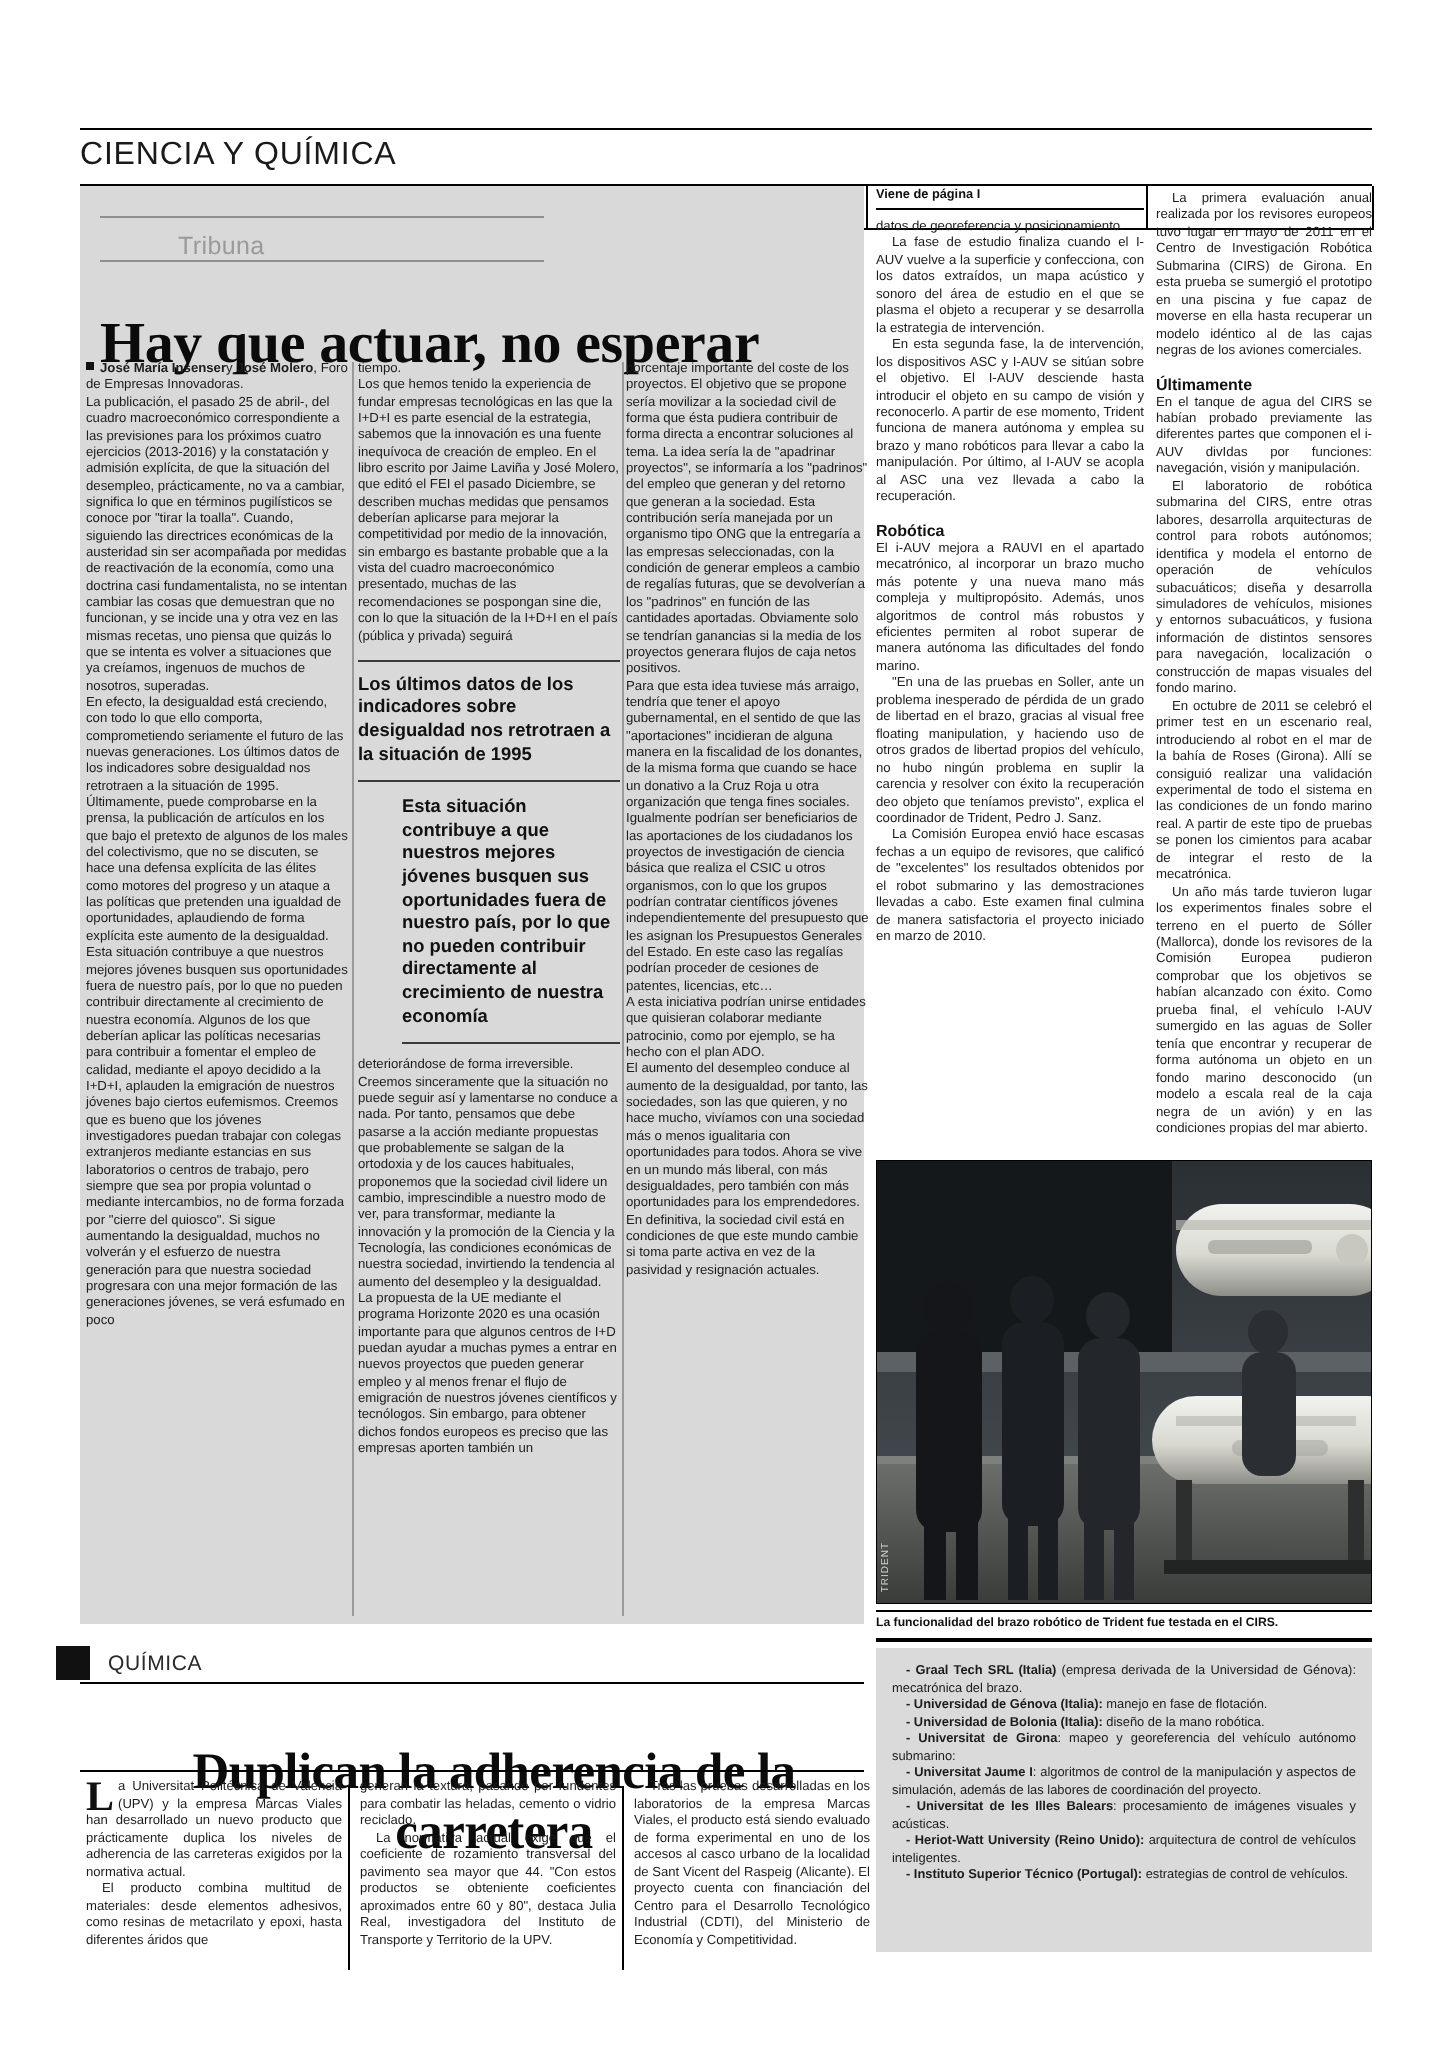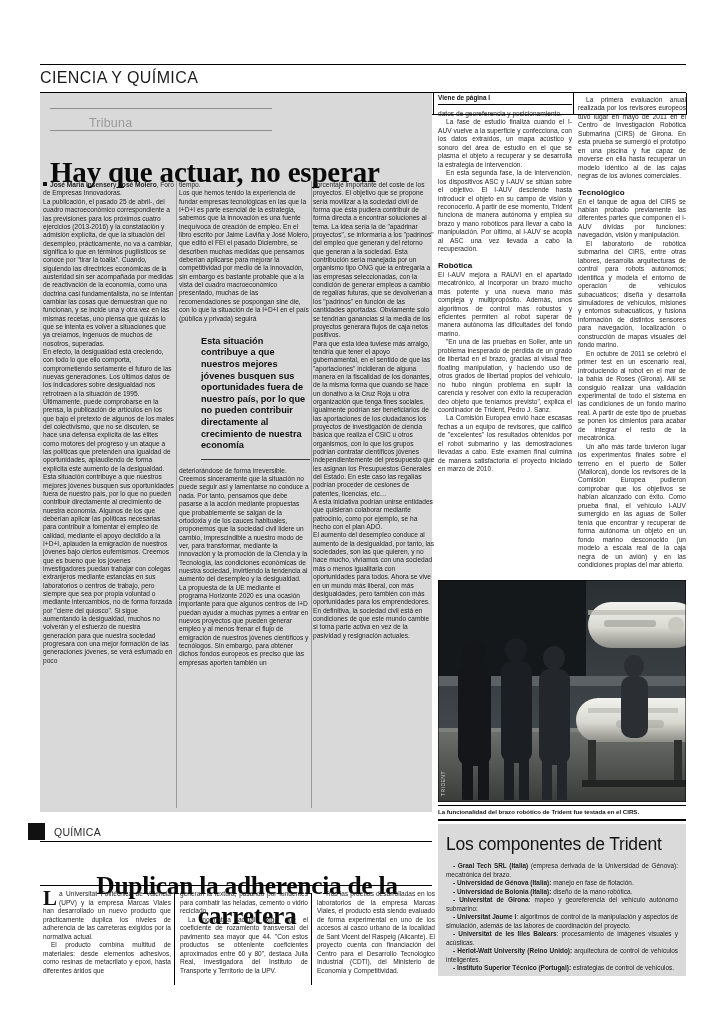--- a/index.html
+++ b/index.html
@@ -171,20 +171,21 @@
   <div class="tcol tcol1">
     <p class="byline"><span class="sq"></span><b>José María Insenser</b><span>y </span><b>José Molero</b><span>, Foro de Empresas Innovadoras.</span></p>
     <p>La publicación, el pasado 25 de abril-, del cuadro macroeconómico correspondiente a las previsiones para los próximos cuatro ejercicios (2013-2016) y la constatación y admisión explícita, de que la situación del desempleo, prácticamente, no va a cambiar, significa lo que en términos pugilísticos se conoce por "tirar la toalla". Cuando, siguiendo las directrices económicas de la austeridad sin ser acompañada por medidas de reactivación de la economía, como una doctrina casi fundamentalista, no se intentan cambiar las cosas que demuestran que no funcionan, y se incide una y otra vez en las mismas recetas, uno piensa que quizás lo que se intenta es volver a situaciones que ya creíamos, ingenuos de muchos de nosotros, superadas.</p>
     <p>En efecto, la desigualdad está creciendo, con todo lo que ello comporta, comprometiendo seriamente el futuro de las nuevas generaciones. Los últimos datos de los indicadores sobre desigualdad nos retrotraen a la situación de 1995. Últimamente, puede comprobarse en la prensa, la publicación de artículos en los que bajo el pretexto de algunos de los males del colectivismo, que no se discuten, se hace una defensa explícita de las élites como motores del progreso y un ataque a las políticas que pretenden una igualdad de oportunidades, aplaudiendo de forma explícita este aumento de la desigualdad. Esta situación contribuye a que nuestros mejores jóvenes busquen sus oportunidades fuera de nuestro país, por lo que no pueden contribuir directamente al crecimiento de nuestra economía. Algunos de los que deberían aplicar las políticas necesarias para contribuir a fomentar el empleo de calidad, mediante el apoyo decidido a la I+D+I, aplauden la emigración de nuestros jóvenes bajo ciertos eufemismos. Creemos que es bueno que los jóvenes investigadores puedan trabajar con colegas extranjeros mediante estancias en sus laboratorios o centros de trabajo, pero siempre que sea por propia voluntad o mediante intercambios, no de forma forzada por "cierre del quiosco". Si sigue aumentando la desigualdad, muchos no volverán y el esfuerzo de nuestra generación para que nuestra sociedad progresara con una mejor formación de las generaciones jóvenes, se verá esfumado en poco</p>
   </div>
 
   <div class="tcol tcol2">
     <p>tiempo.</p>
     <p>Los que hemos tenido la experiencia de fundar empresas tecnológicas en las que la I+D+I es parte esencial de la estrategia, sabemos que la innovación es una fuente inequívoca de creación de empleo. En el libro escrito por Jaime Laviña y José Molero, que editó el FEI el pasado Diciembre, se describen muchas medidas que pensamos deberían aplicarse para mejorar la competitividad por medio de la innovación, sin embargo es bastante probable que a la vista del cuadro macroeconómico presentado, muchas de las recomendaciones se pospongan sine die, con lo que la situación de la I+D+I en el país (pública y privada) seguirá</p>
     <div class="pq-wrap">
+      <div class="pullquote">Los últimos datos de los indicadores sobre desigualdad nos retrotraen a la situación de 1995</div>
       <div class="pullquote second">Esta situación contribuye a que nuestros mejores jóvenes busquen sus oportunidades fuera de nuestro país, por lo que no pueden contribuir directamente al crecimiento de nuestra economía</div>
     </div>
     <p style="margin-top:7px;">deteriorándose de forma irreversible. Creemos sinceramente que la situación no puede seguir así y lamentarse no conduce a nada. Por tanto, pensamos que debe pasarse a la acción mediante propuestas que probablemente se salgan de la ortodoxia y de los cauces habituales, proponemos que la sociedad civil lidere un cambio, imprescindible a nuestro modo de ver, para transformar, mediante la innovación y la promoción de la Ciencia y la Tecnología, las condiciones económicas de nuestra sociedad, invirtiendo la tendencia al aumento del desempleo y la desigualdad.</p>
     <p>La propuesta de la UE mediante el programa Horizonte 2020 es una ocasión importante para que algunos centros de I+D puedan ayudar a muchas pymes a entrar en nuevos proyectos que pueden generar empleo y al menos frenar el flujo de emigración de nuestros jóvenes científicos y tecnólogos. Sin embargo, para obtener dichos fondos europeos es preciso que las empresas aporten también un</p>
   </div>
 
   <div class="tcol tcol3">
     <p>porcentaje importante del coste de los proyectos. El objetivo que se propone sería movilizar a la sociedad civil de forma que ésta pudiera contribuir de forma directa a encontrar soluciones al tema. La idea sería la de "apadrinar proyectos", se informaría a los "padrinos" del empleo que generan y del retorno que generan a la sociedad. Esta contribución sería manejada por un organismo tipo ONG que la entregaría a las empresas seleccionadas, con la condición de generar empleos a cambio de regalías futuras, que se devolverían a los "padrinos" en función de las cantidades aportadas. Obviamente solo se tendrían ganancias si la media de los proyectos generara flujos de caja netos positivos.</p>
     <p>Para que esta idea tuviese más arraigo, tendría que tener el apoyo gubernamental, en el sentido de que las "aportaciones" incidieran de alguna manera en la fiscalidad de los donantes, de la misma forma que cuando se hace un donativo a la Cruz Roja u otra organización que tenga fines sociales.</p>
     <p>Igualmente podrían ser beneficiarios de las aportaciones de los ciudadanos los proyectos de investigación de ciencia básica que realiza el CSIC u otros organismos, con lo que los grupos podrían contratar científicos jóvenes independientemente del presupuesto que les asignan los Presupuestos Generales del Estado. En este caso las regalías podrían proceder de cesiones de patentes, licencias, etc…</p>
@@ -201,21 +202,21 @@
     <p>La fase de estudio finaliza cuando el I-AUV vuelve a la superficie y confecciona, con los datos extraídos, un mapa acústico y sonoro del área de estudio en el que se plasma el objeto a recuperar y se desarrolla la estrategia de intervención.</p>
     <p>En esta segunda fase, la de intervención, los dispositivos ASC y I-AUV se sitúan sobre el objetivo. El I-AUV desciende hasta introducir el objeto en su campo de visión y reconocerlo. A partir de ese momento, Trident funciona de manera autónoma y emplea su brazo y mano robóticos para llevar a cabo la manipulación. Por último, al I-AUV se acopla al ASC una vez llevada a cabo la recuperación.</p>
     <h4>Robótica</h4>
     <p class="noind">El i-AUV mejora a RAUVI en el apartado mecatrónico, al incorporar un brazo mucho más potente y una nueva mano más compleja y multipropósito. Además, unos algoritmos de control más robustos y eficientes permiten al robot superar de manera autónoma las dificultades del fondo marino.</p>
     <p>"En una de las pruebas en Soller, ante un problema inesperado de pérdida de un grado de libertad en el brazo, gracias al visual free floating manipulation, y haciendo uso de otros grados de libertad propios del vehículo, no hubo ningún problema en suplir la carencia y resolver con éxito la recuperación deo objeto que teníamos previsto", explica el coordinador de Trident, Pedro J. Sanz.</p>
     <p>La Comisión Europea envió hace escasas fechas a un equipo de revisores, que calificó de "excelentes" los resultados obtenidos por el robot submarino y las demostraciones llevadas a cabo. Este examen final culmina de manera satisfactoria el proyecto iniciado en marzo de 2010.</p>
   </div>
 
   <div class="rcol rcol2">
     <p>La primera evaluación anual realizada por los revisores europeos tuvo lugar en mayo de 2011 en el Centro de Investigación Robótica Submarina (CIRS) de Girona. En esta prueba se sumergió el prototipo en una piscina y fue capaz de moverse en ella hasta recuperar un modelo idéntico al de las cajas negras de los aviones comerciales.</p>
-    <h4>Tecnológico</h4>
+    <h4>Últimamente</h4>
     <p class="noind">En el tanque de agua del CIRS se habían probado previamente las diferentes partes que componen el i-AUV divIdas por funciones: navegación, visión y manipulación.</p>
     <p>El laboratorio de robótica submarina del CIRS, entre otras labores, desarrolla arquitecturas de control para robots autónomos; identifica y modela el entorno de operación de vehículos subacuáticos; diseña y desarrolla simuladores de vehículos, misiones y entornos subacuáticos, y fusiona información de distintos sensores para navegación, localización o construcción de mapas visuales del fondo marino.</p>
     <p>En octubre de 2011 se celebró el primer test en un escenario real, introduciendo al robot en el mar de la bahía de Roses (Girona). Allí se consiguió realizar una validación experimental de todo el sistema en las condiciones de un fondo marino real. A partir de este tipo de pruebas se ponen los cimientos para acabar de integrar el resto de la mecatrónica.</p>
     <p>Un año más tarde tuvieron lugar los experimentos finales sobre el terreno en el puerto de Sóller (Mallorca), donde los revisores de la Comisión Europea pudieron comprobar que los objetivos se habían alcanzado con éxito. Como prueba final, el vehículo I-AUV sumergido en las aguas de Soller tenía que encontrar y recuperar de forma autónoma un objeto en un fondo marino desconocido (un modelo a escala real de la caja negra de un avión) y en las condiciones propias del mar abierto.</p>
   </div>
 
   <div class="photo">
     <svg width="248" height="222" viewBox="0 0 248 222">
       <defs>
         <linearGradient id="sky" x1="0" y1="0" x2="0" y2="1">
@@ -278,21 +279,20 @@
           <rect x="183" y="96" width="27" height="62" rx="10"></rect>
       </g>
       <rect x="0" y="0" width="248" height="222" fill="none" stroke="#000" stroke-width="1"></rect>
     </svg>
     <div class="credit">TRIDENT</div>
   </div>
 
   <div class="caption">La funcionalidad del brazo robótico de Trident fue testada en el CIRS.</div>
 
   <div class="compbox">
-    <h3>Los componentes de Trident</h3>
     <div class="complist">
       <p><b>- Graal Tech SRL (Italia)</b><span> (empresa derivada de la Universidad de Génova): mecatrónica del brazo.</span></p>
       <p><b>- Universidad de Génova (Italia):</b><span> manejo en fase de flotación.</span></p>
       <p><b>- Universidad de Bolonia (Italia):</b><span> diseño de la mano robótica.</span></p>
       <p><b>- Universitat de Girona</b><span>: mapeo y georeferencia del vehículo autónomo submarino:</span></p>
       <p><b>- Universitat Jaume I</b><span>: algoritmos de control de la manipulación y aspectos de simulación, además de las labores de coordinación del proyecto.</span></p>
       <p><b>- Universitat de les Illes Balears</b><span>: procesamiento de imágenes visuales y acústicas.</span></p>
       <p><b>- Heriot-Watt University (Reino Unido):</b><span> arquitectura de control de vehículos inteligentes.</span></p>
       <p><b>- Instituto Superior Técnico (Portugal):</b><span> estrategias de control de vehículos.</span></p>
     </div>

